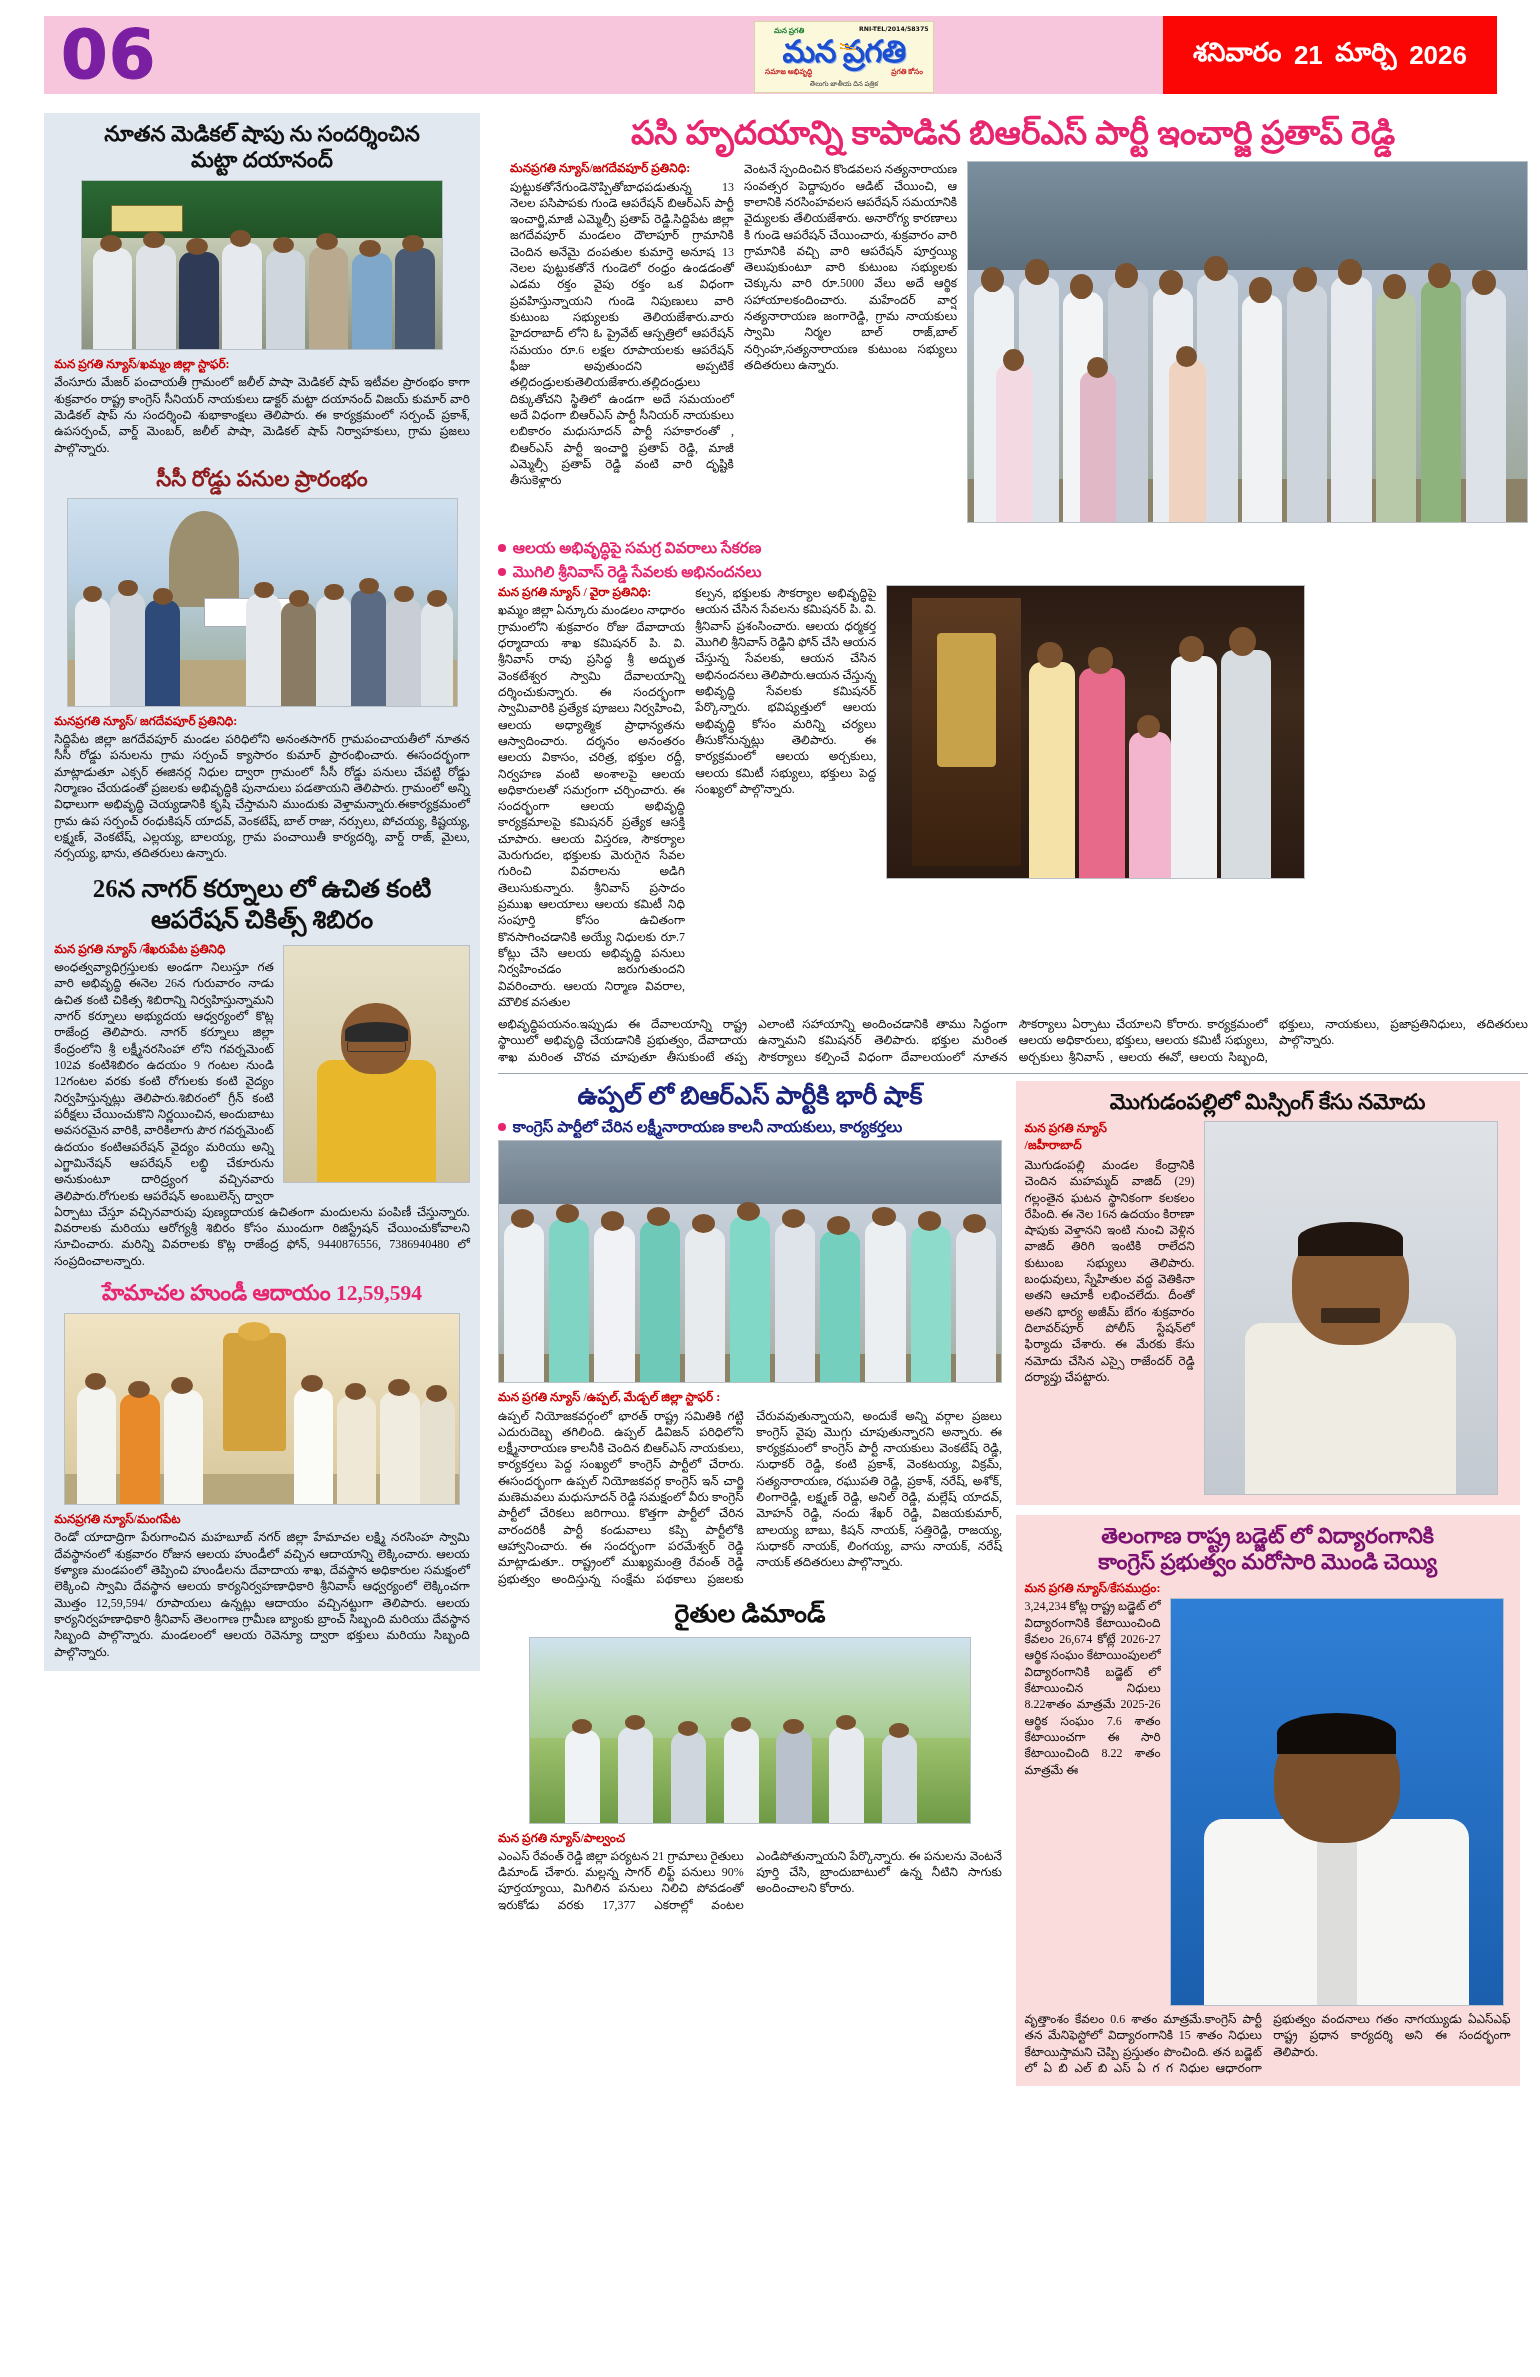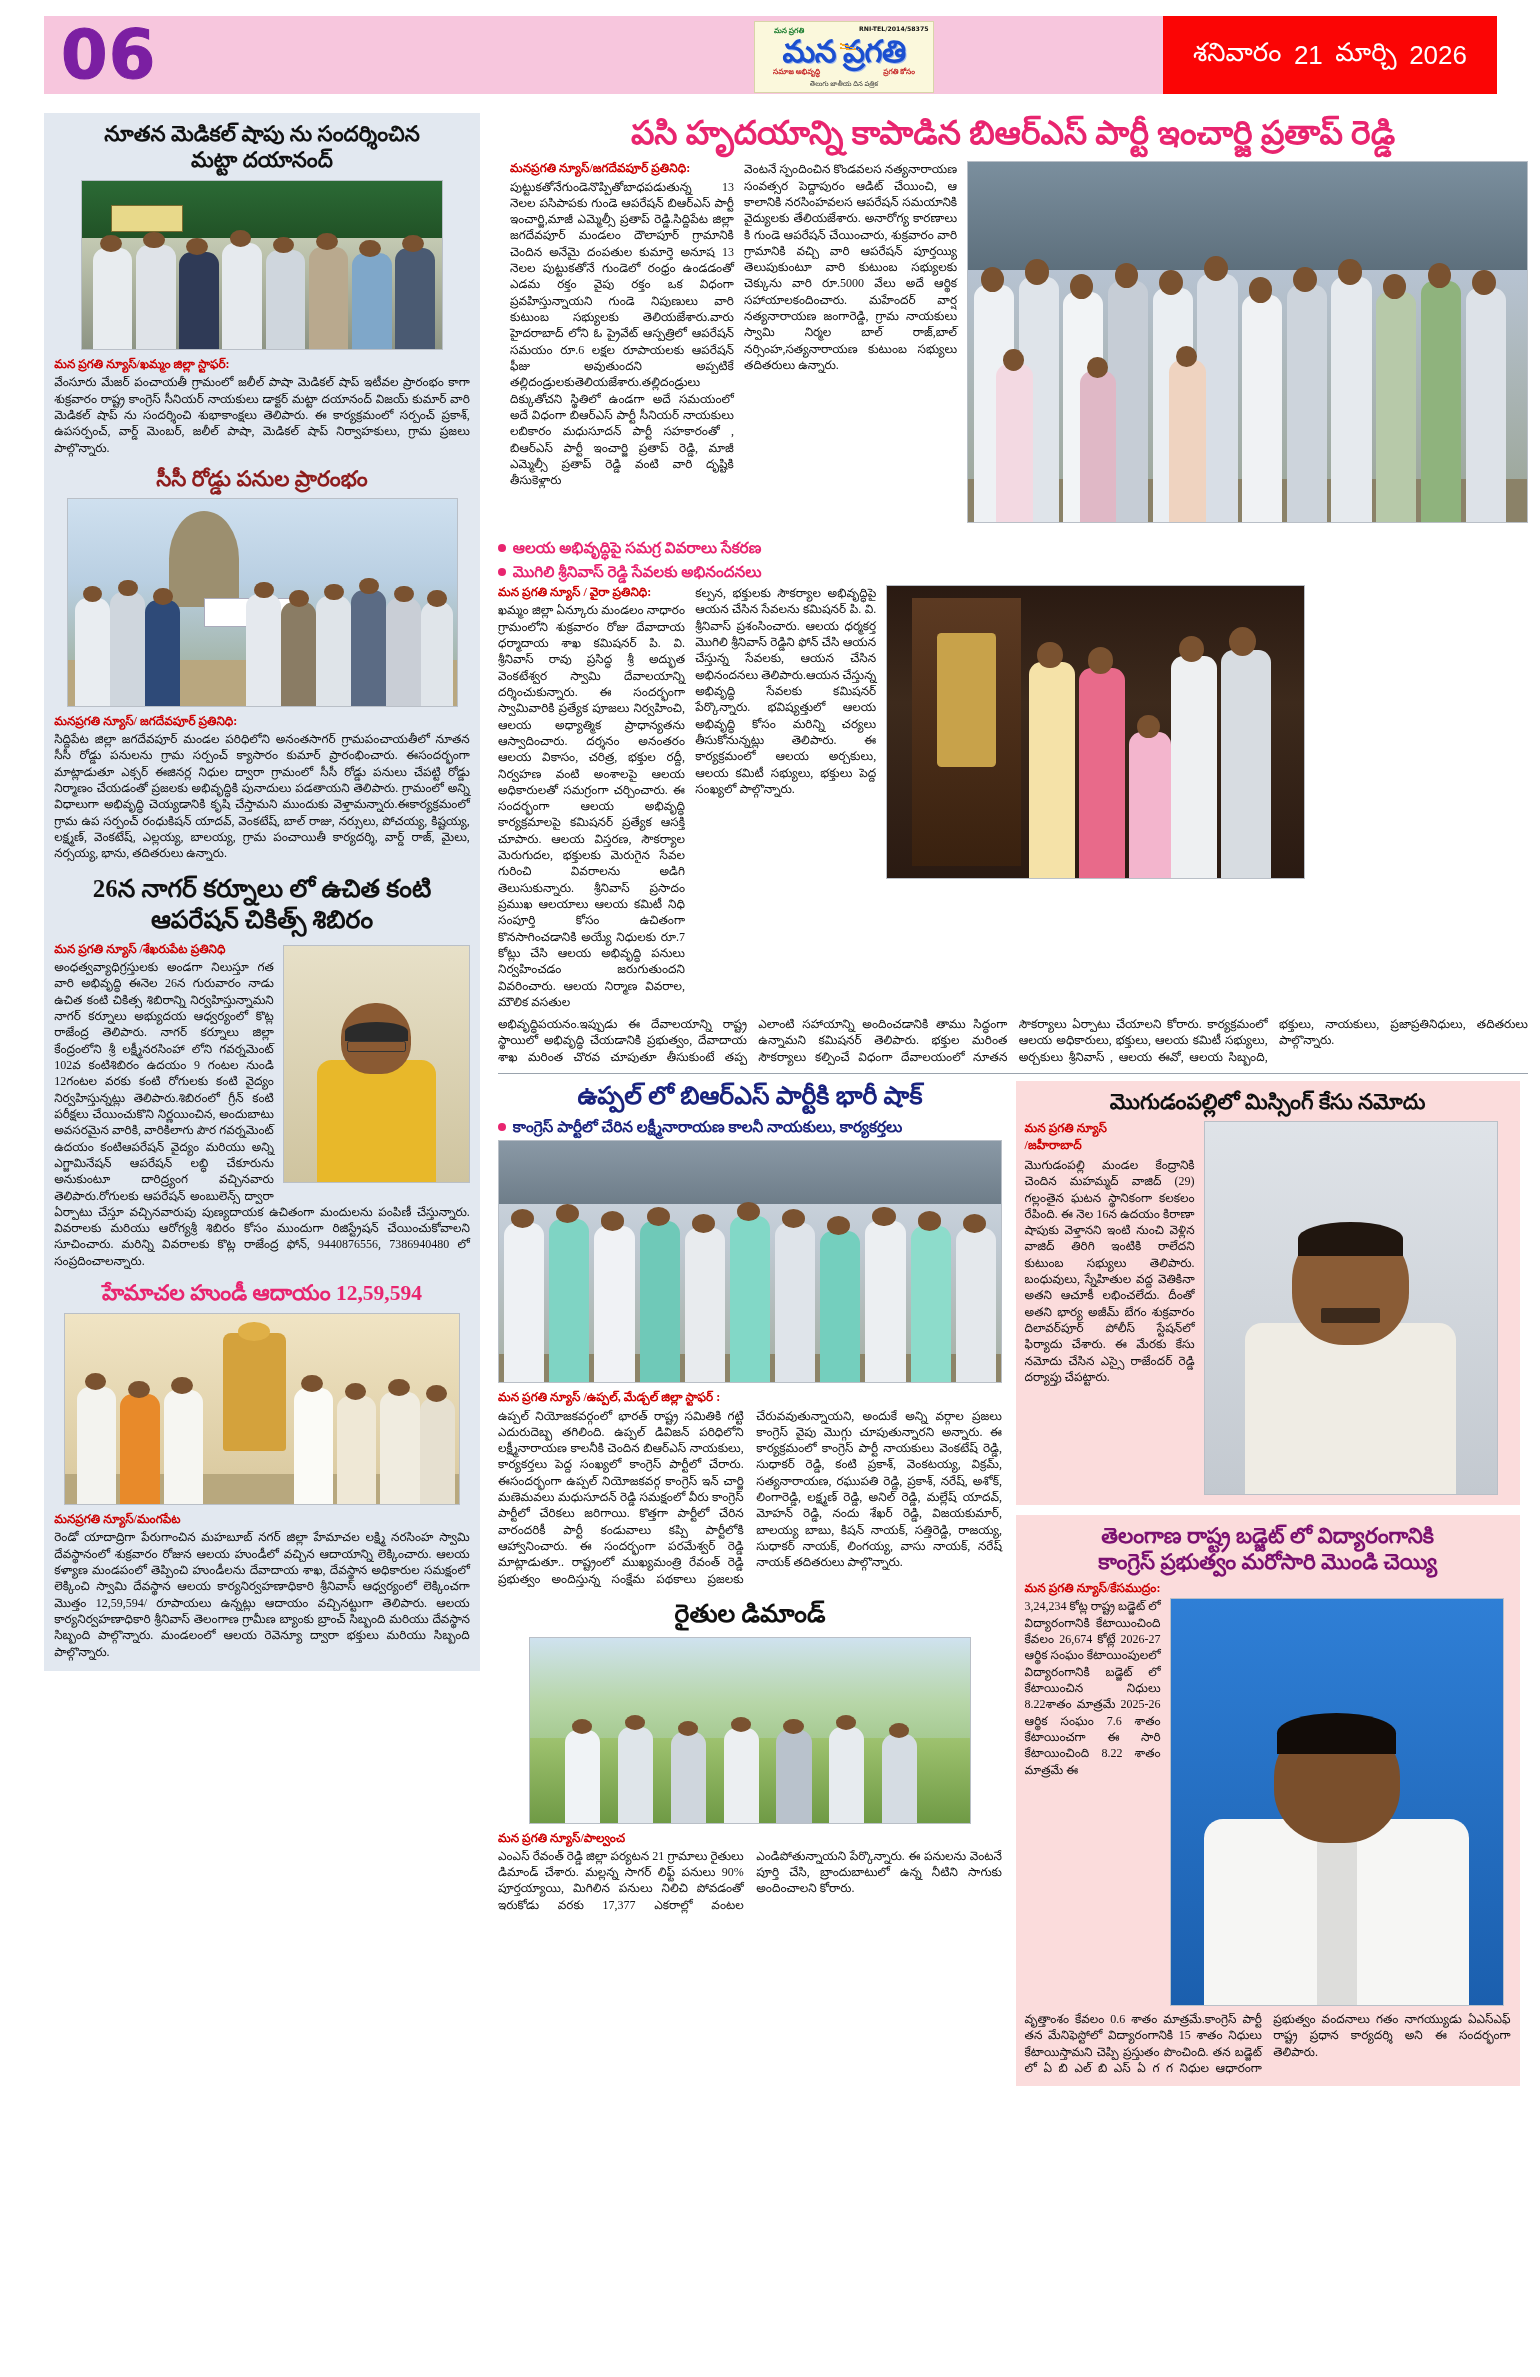--- a/index.html
+++ b/index.html
@@ -71,21 +71,21 @@
     font-weight: 700;
     color: #1b4fcf;
     line-height: 0.95;
     letter-spacing: -0.6px;
     text-shadow: 1.1px 1.1px 0 #9fb8ee;
   }
   .logo-sub-row {
     display: flex;
     width: 100%;
     justify-content: space-between;
-    padding: 0 18px;
+    padding: 0 10px;
     font-size: 7.4px;
     color: #c62828;
     font-weight: 700;
     margin-top: 0.6px;
   }
   .logo-tag {
     font-size: 6.8px;
     color: #333;
     margin-top: 1.7px;
   }
@@ -108,21 +108,21 @@
     position: absolute;
     right: 0; top: 0;
     width: 334px; height: 78px;
     background: #fb0505;
     color: #ffffff;
     display: flex;
     align-items: center;
     justify-content: center;
     gap: 12.5px;
     font-size: 26px;
-    font-weight: 400;
+    font-weight: 700;
     font-family: "Liberation Sans", sans-serif;
   }
 
   
   .col-left {
     position: absolute;
     left: 44px; top: 113px;
     width: 436px;
     background: #e2e8f0;
     padding: 8px 10.2px 11.3px 10.2px;

